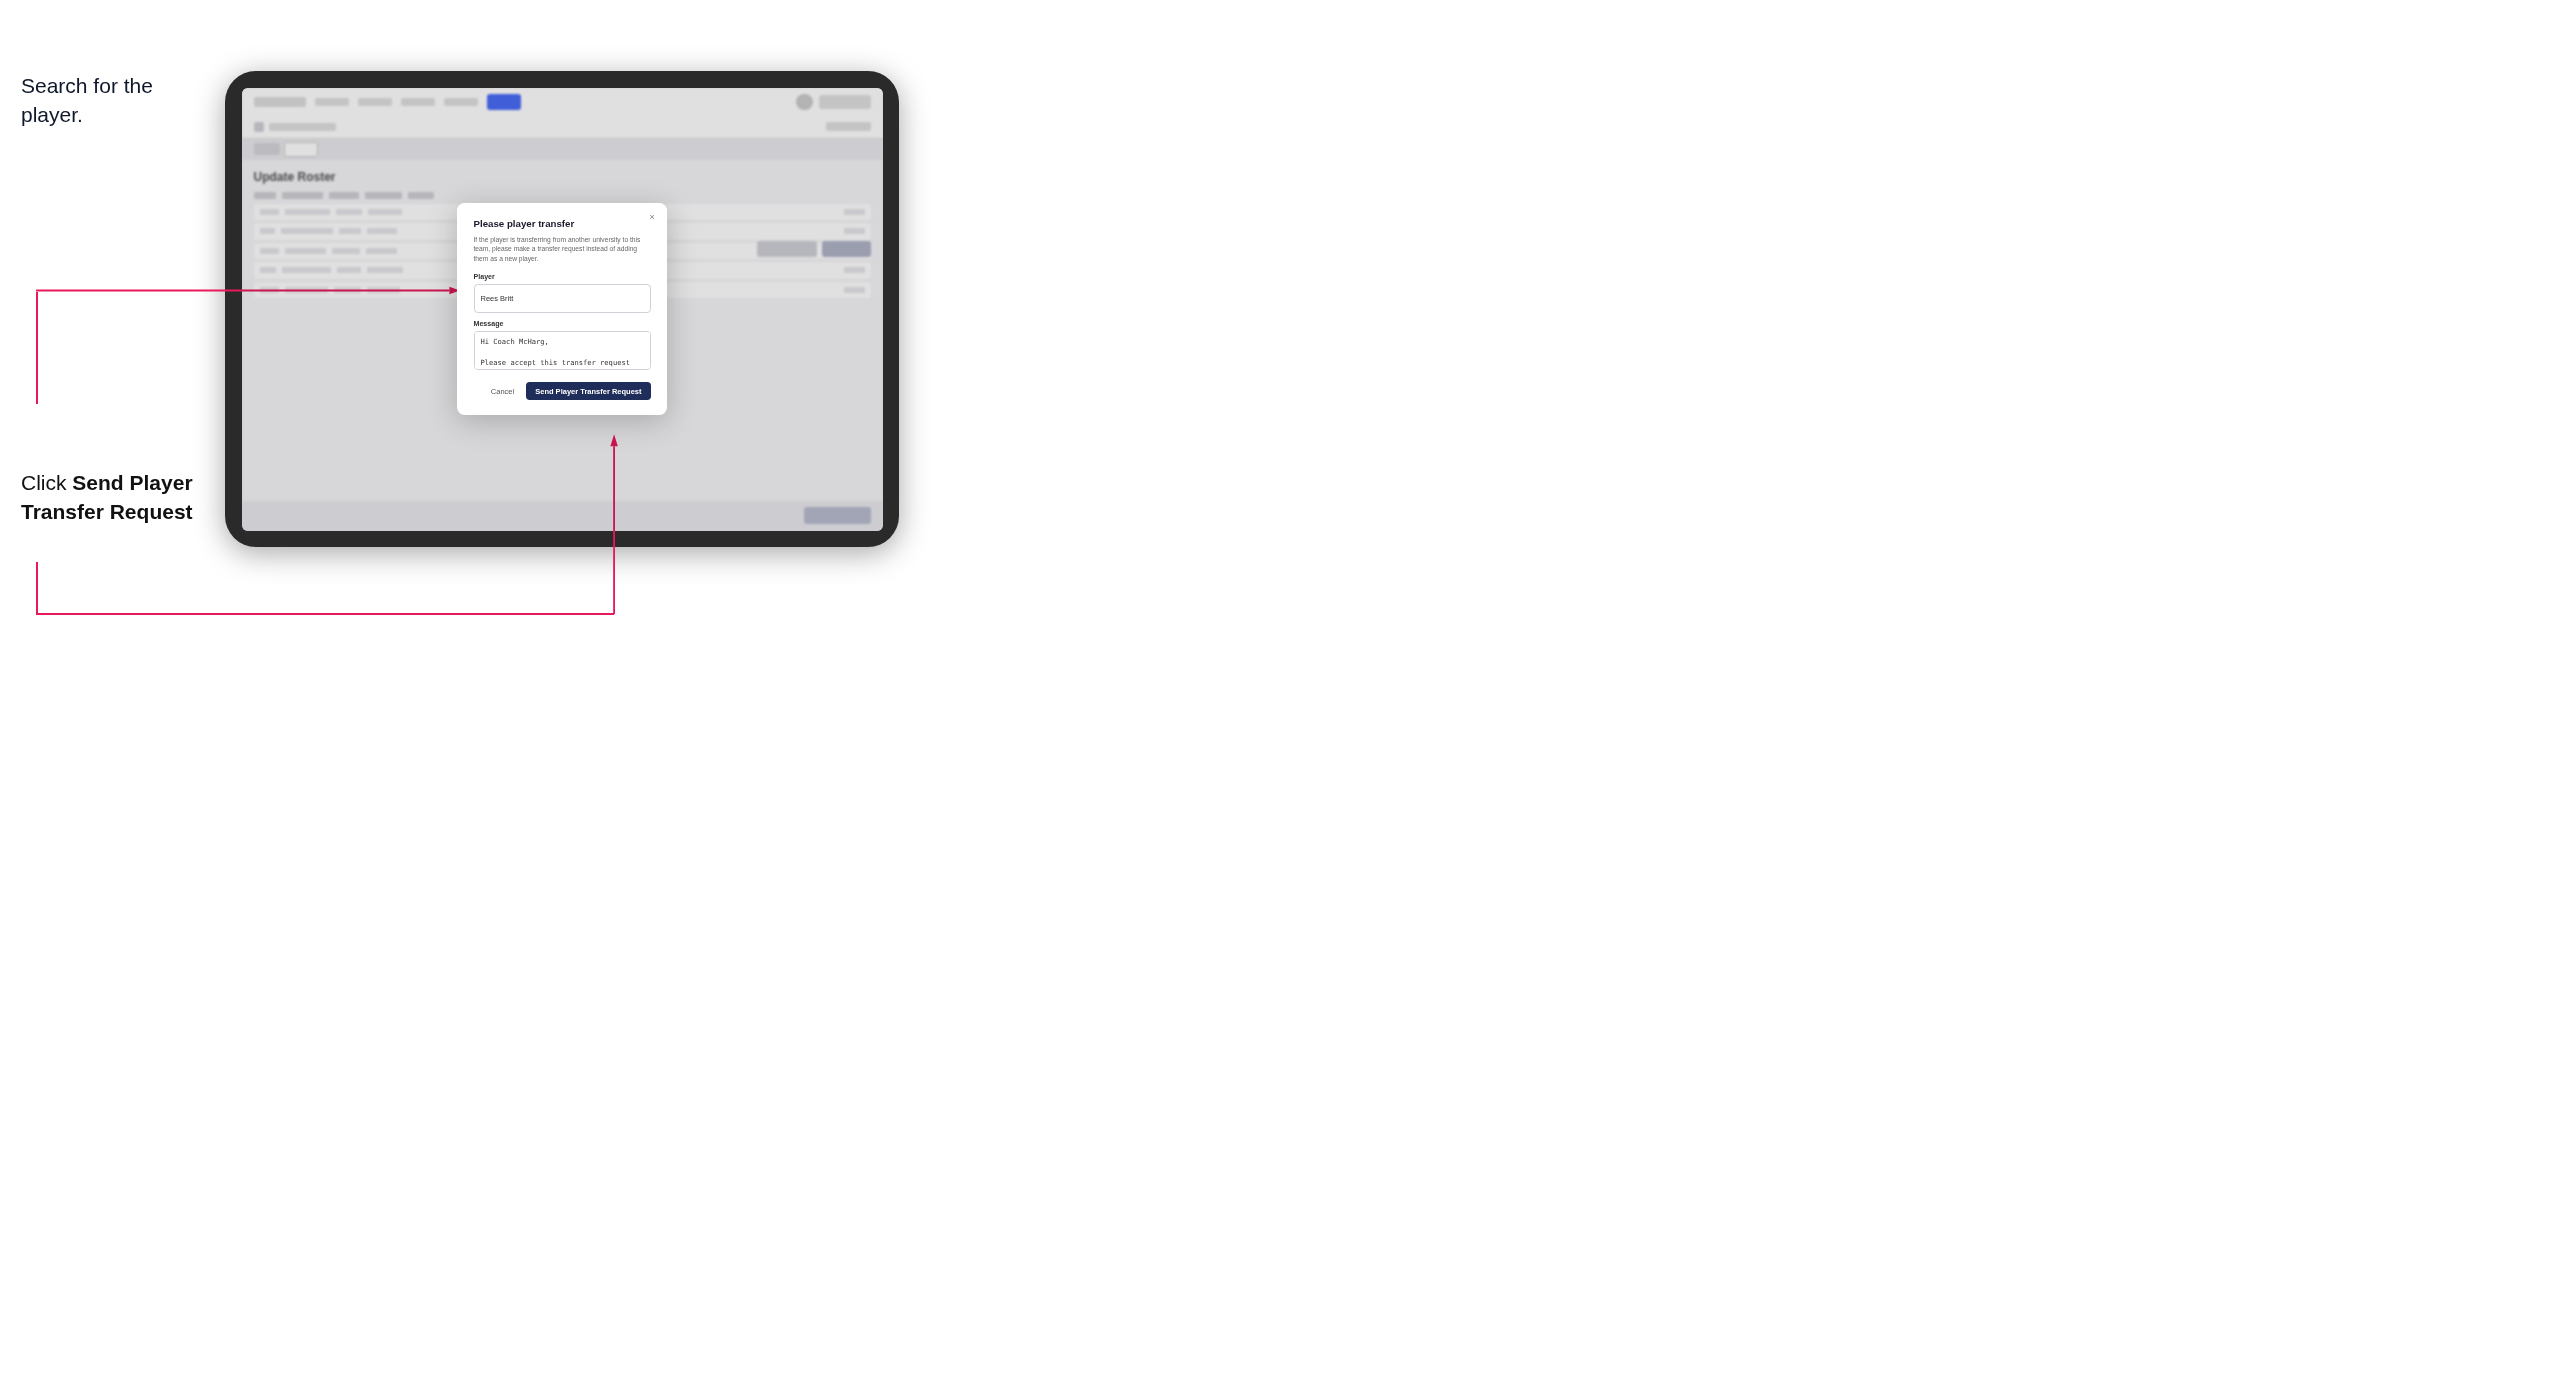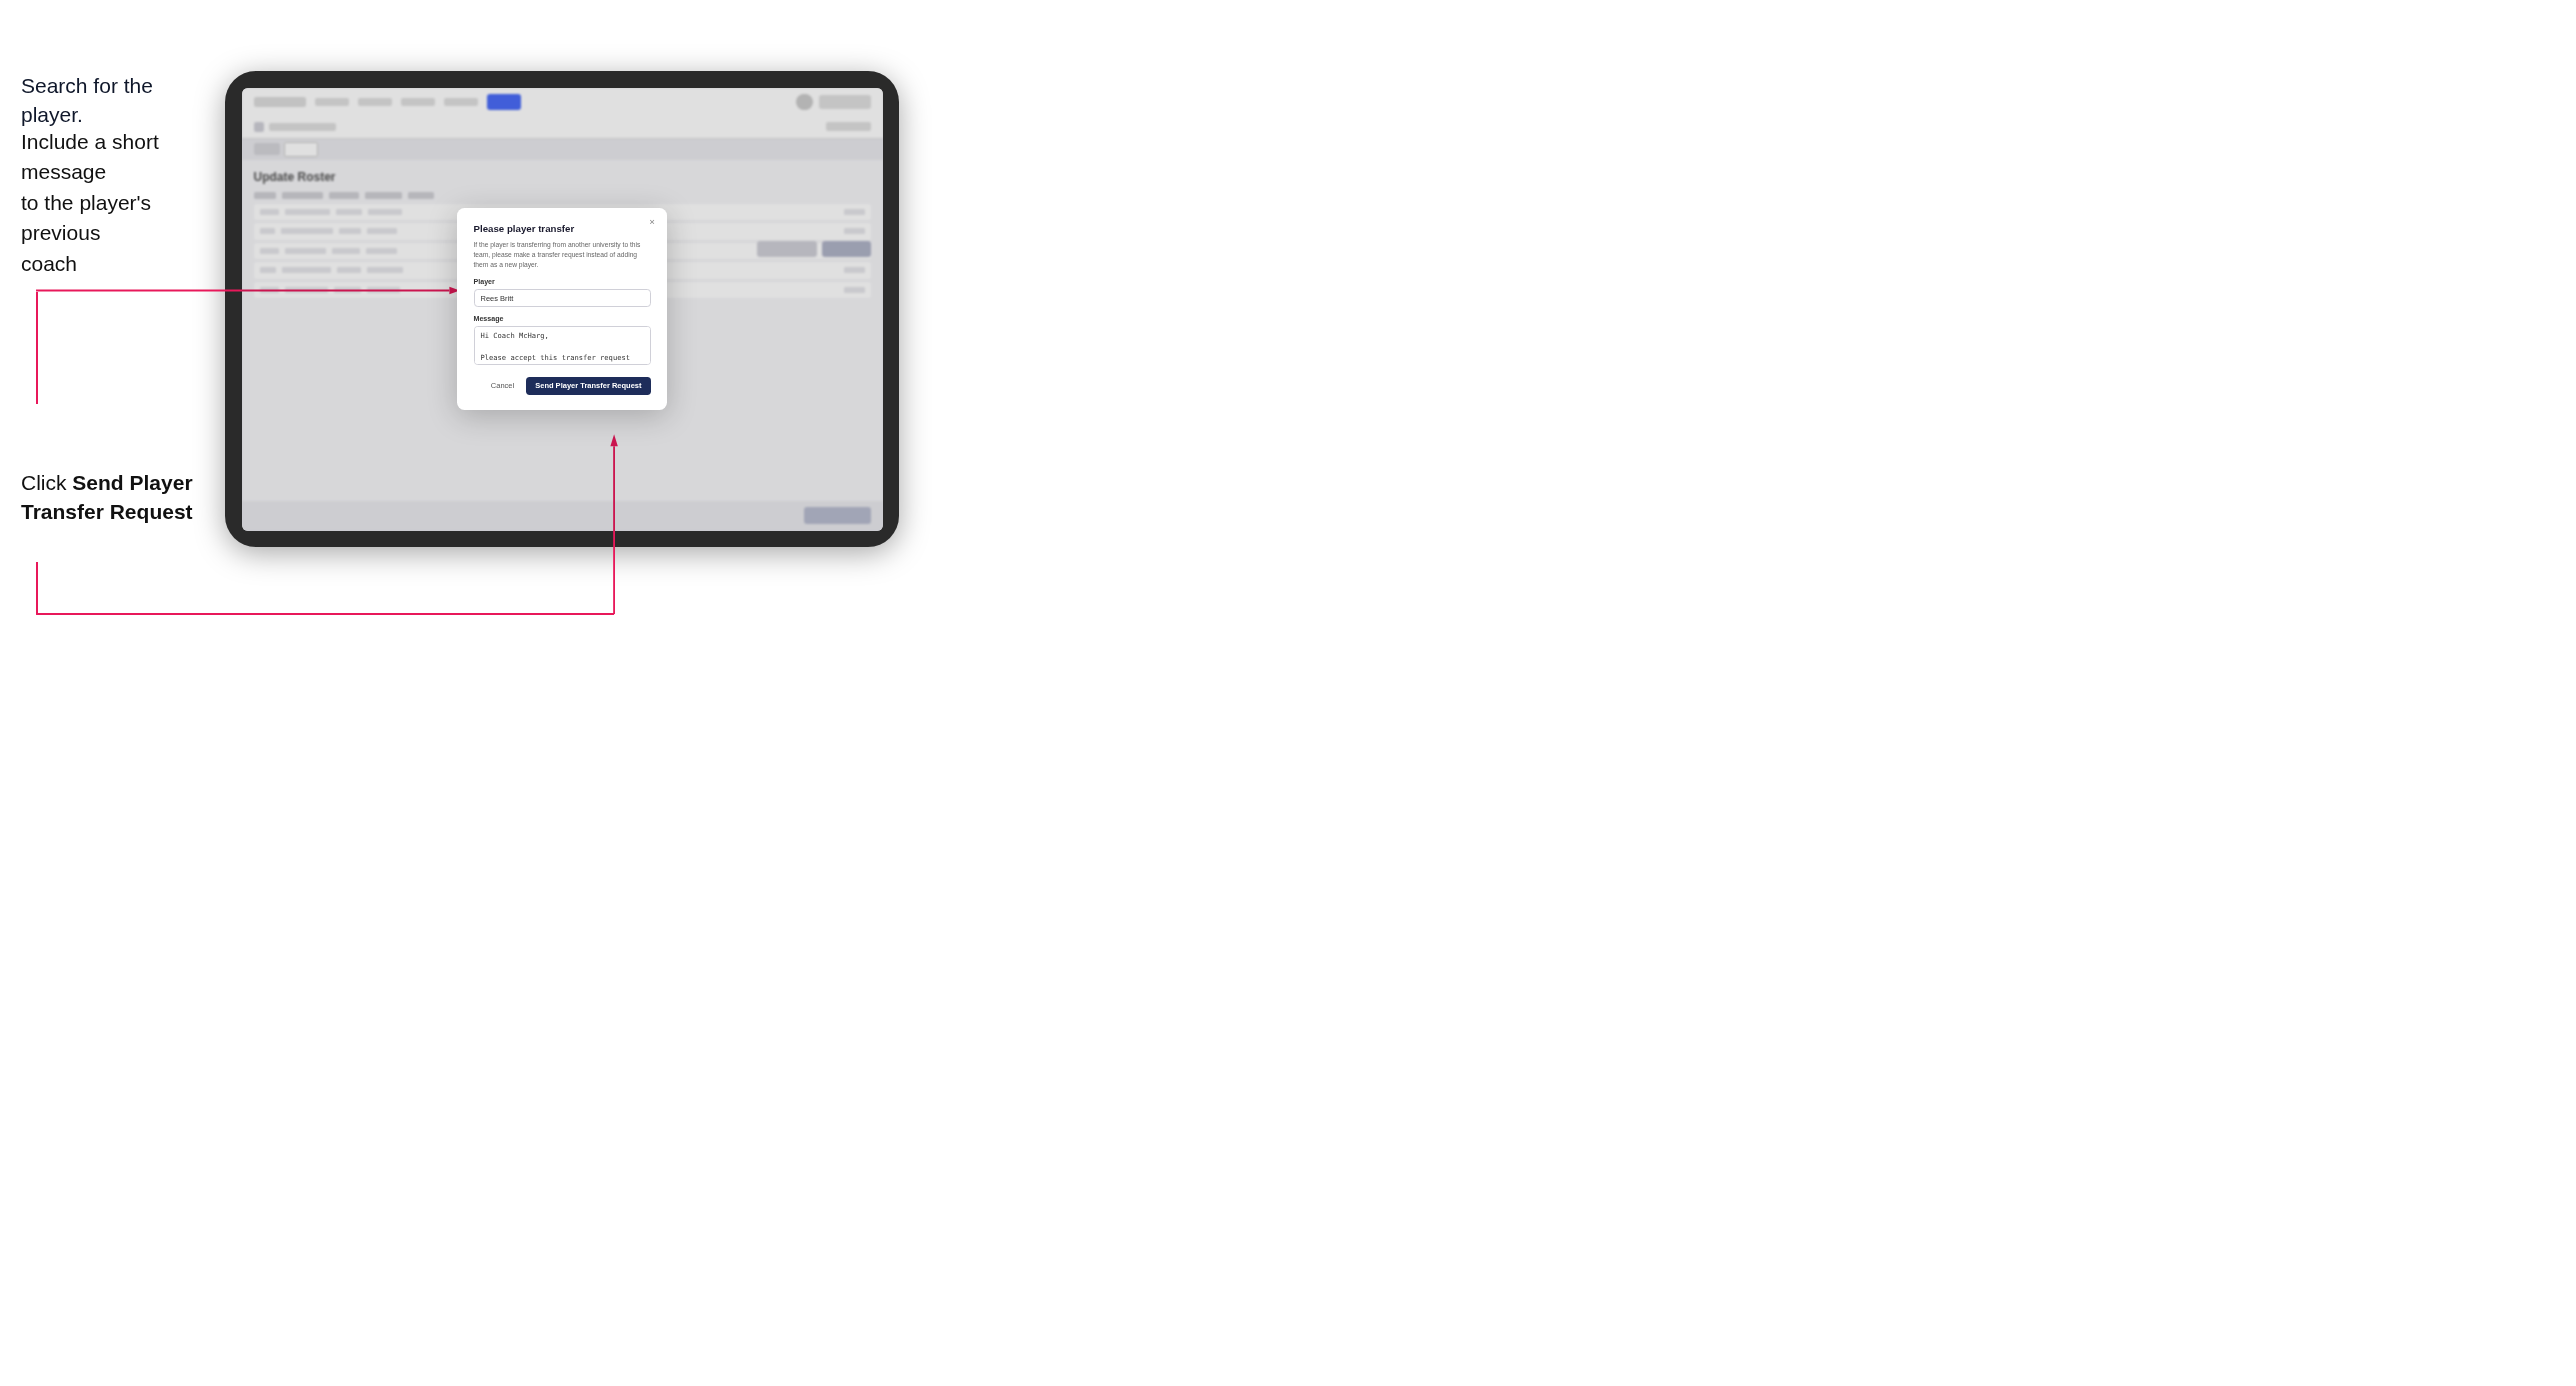--- a/index.html
+++ b/index.html
@@ -333,21 +333,21 @@
 
     .modal-label {
       font-size: 7.1px;
       font-weight: 600;
       color: #333;
       margin-bottom: 3px;
     }
 
     .modal-input {
       width: 100%;
-      height: 18px;
+      height: 29px;
       border: 0.7px solid #d0d0d8;
       border-radius: 3.7px;
       padding: 0 6px;
       font-size: 7.5px;
       color: #333;
       margin-bottom: 7.5px;
       background: #fff;
       outline: none;
     }
 
@@ -392,21 +392,20 @@
       font-weight: 600;
       cursor: pointer;
     }
   </style>
 </head>
 <body>
 
 <div class="annotation-area">
   <div class="annotation-search">Search for the player.</div>
 
-  <div class="annotation-message">Include a short message<br>to the player's previous<br>coach</div>
 
   <div style="position:absolute; top:292px; left:36px; width:1.5px; height:112px; background:#e8185a;"></div>
 
   <div class="annotation-click">
     Click <strong>Send Player
 Transfer Request</strong>
   </div>
 
   <div style="position:absolute; top:562px; left:36px; width:1.5px; height:52px; background:#e8185a;"></div>
 </div>

